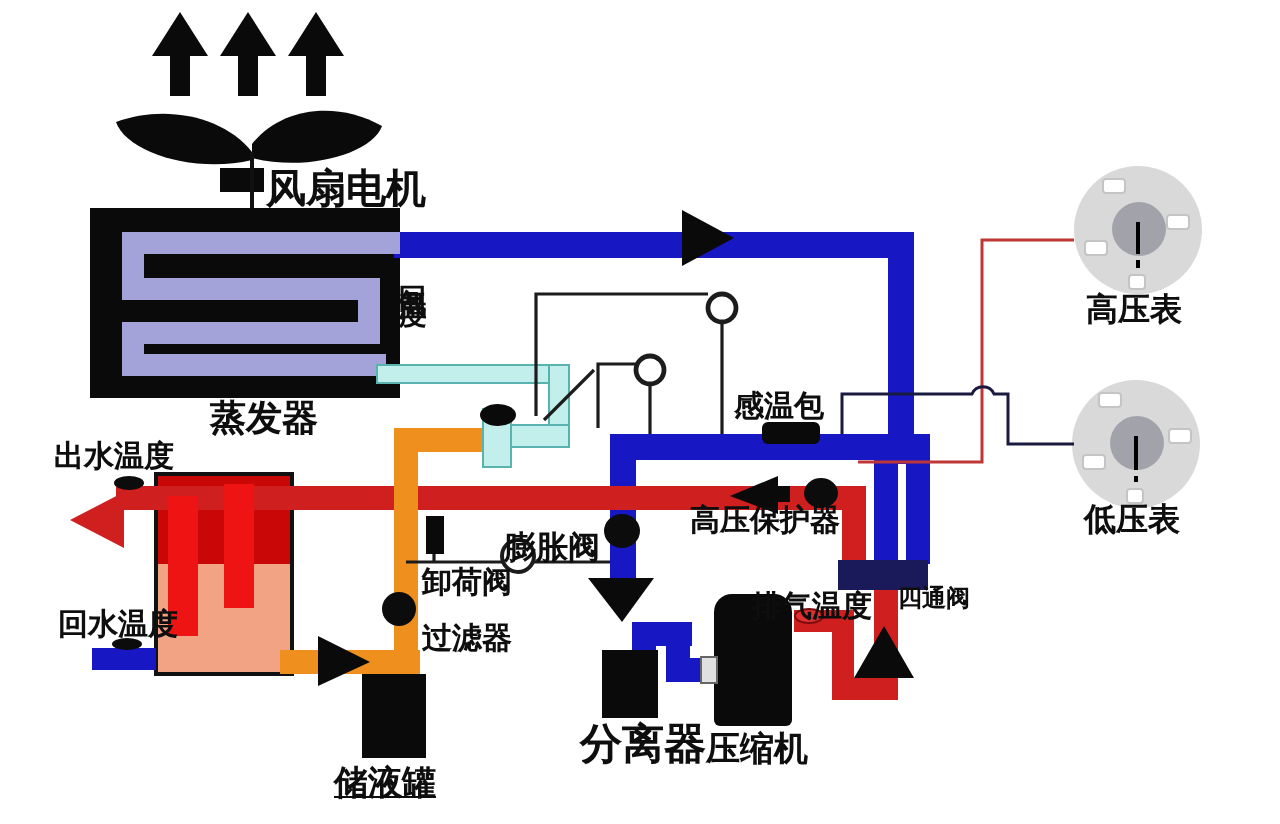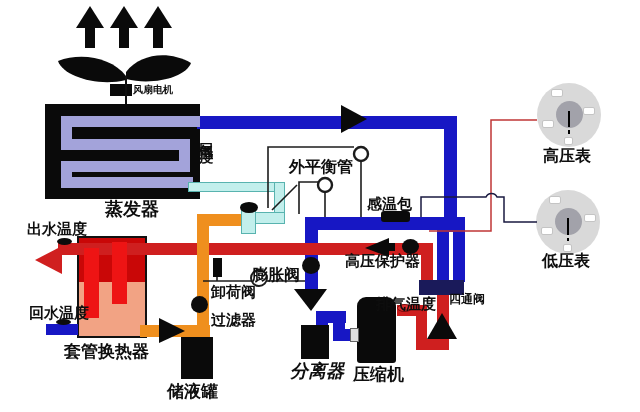--- a/index.html
+++ b/index.html
@@ -151,33 +151,31 @@
     <path d="M421,217 L421,197 L486,197 A6,6 0 0 1 497,197 L504,197 L504,222 L537,222" stroke="#1a1a40" stroke-width="1.5" fill="none"></path>
 
     <g stroke="#000" stroke-width="2">
       <line x1="569" y1="111" x2="569" y2="127"></line>
         <line x1="569" y1="130" x2="569" y2="134"></line>
       <line x1="568" y1="218" x2="568" y2="235"></line>
         <line x1="568" y1="238" x2="568" y2="241"></line>
     </g>
   </svg>
 
-  <div class="lbl" style="left:133px;top:85px;font-size:10px;">风扇电机</div>
+  <div class="lbl" style="left:133px;top:85px;font-size:20px;">风扇电机</div>
   <div class="lbl" style="left:105px;top:200px;font-size:18px;">蒸发器</div>
   <div class="lbl vert" style="left:199px;top:131px;font-size:14px;height:80px;">回气温度</div>
-  <div class="lbl" style="left:289px;top:159px;font-size:16px;">外平衡管</div>
   <div class="lbl" style="left:367px;top:196px;font-size:15px;">感温包</div>
   <div class="lbl" style="left:252px;top:227px;font-size:16px;margin-top:40px;">膨胀阀</div>
   <div class="lbl" style="left:27px;top:221px;font-size:15px;">出水温度</div>
   <div class="lbl" style="left:29px;top:305px;font-size:15px;">回水温度</div>
-  <div class="lbl" style="left:64px;top:343px;font-size:17px;">套管换热器</div>
   <div class="lbl" style="left:211px;top:284px;font-size:15px;">卸荷阀</div>
   <div class="lbl" style="left:211px;top:312px;font-size:15px;">过滤器</div>
-  <div class="lbl" style="left:167px;top:383px;font-size:17px;">储液罐</div>
+  <div class="lbl" style="left:167px;top:383px;font-size:17px;text-decoration:underline;">储液罐</div>
   <div class="lbl" style="left:345px;top:253px;font-size:15px;text-align:center;">高压保护器</div>
   <div class="lbl" style="left:376px;top:296px;font-size:15px;">排气温度</div>
   <div class="lbl" style="left:449px;top:293px;font-size:12px;">四通阀</div>
-  <div class="lbl" style="left:290px;top:362px;font-size:18px;font-style:italic;">分离器</div>
+  <div class="lbl" style="left:290px;top:362px;font-size:21px;">分离器</div>
   <div class="lbl" style="left:353px;top:366px;font-size:17px;">压缩机</div>
   <div class="lbl" style="left:543px;top:148px;font-size:16px;">高压表</div>
   <div class="lbl" style="left:542px;top:253px;font-size:16px;">低压表</div>
 
 </div>
 
 </body></html>

